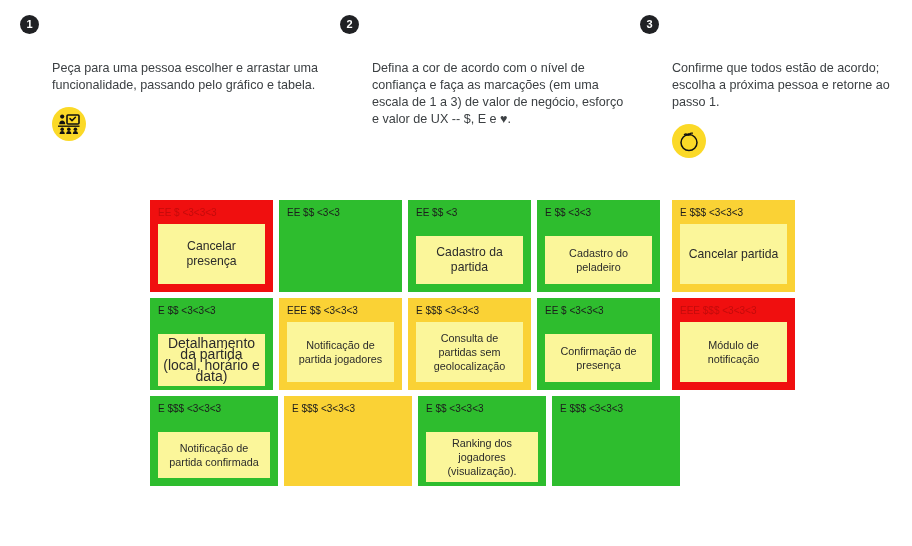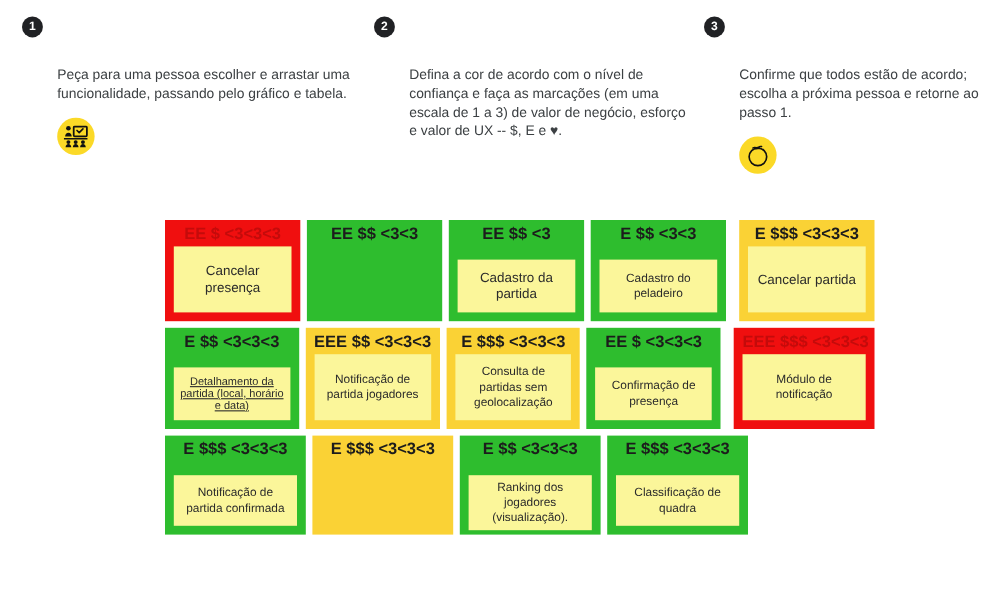--- a/index.html
+++ b/index.html
@@ -95,47 +95,46 @@
     display: flex;
     flex-direction: column;
     align-items: stretch;
     position: relative;
   }
   .card.green  { background: #2ebd2e; gap: 12px; }
   .card.yellow { background: #fad235; }
   .card.red    { background: #f00f0f; }
 
   .card-meta {
-    font-size: 15px;
+    font-size: 10px;
     line-height: 12px;
-    font-weight: bold;
+    font-weight: normal;
     margin-bottom: 5px;
     white-space: nowrap;
-    text-align: center;
   }
   .green  .card-meta { color: #1c1c1c; }
   .yellow .card-meta { color: #1c1c1c; }
   .red    .card-meta { color: #c40b0b; }
 
   .card-note {
     background: #fbf69a;
     flex: 1 1 auto;
     display: flex;
     align-items: center;
     justify-content: center;
     text-align: center;
     padding: 4px 5px;
     box-sizing: border-box;
   }
   .card-note span {
     font-size: 10.8px;
     line-height: 14px;
     color: #2b2b2b;
   }
-  .card-note.tiny span { font-size: 10px; line-height: 11px; text-decoration: underline; }
+  .card-note.tiny span { font-size: 14px; line-height: 11px; }
   .card-note.big  span { font-size: 12.2px; line-height: 15px; }
 
   
   .card.shift { margin-left: 6px; }
 </style>
 </head>
 <body>
 
 <div class="steps">
 
@@ -259,19 +258,16 @@
       <div class="card-meta">E $$$ &lt;3&lt;3&lt;3</div>
     </div>
     <div class="card green">
       <div class="card-meta">E $$ &lt;3&lt;3&lt;3</div>
       <div class="card-note">
           <span>Ranking dos jogadores (visualização).</span>
         </div>
     </div>
     <div class="card green">
       <div class="card-meta">E $$$ &lt;3&lt;3&lt;3</div>
-      <div class="card-note">
-          <span>Classificação de quadra</span>
-        </div>
     </div>
   </div>
 
 </div>
 
 </body></html>

